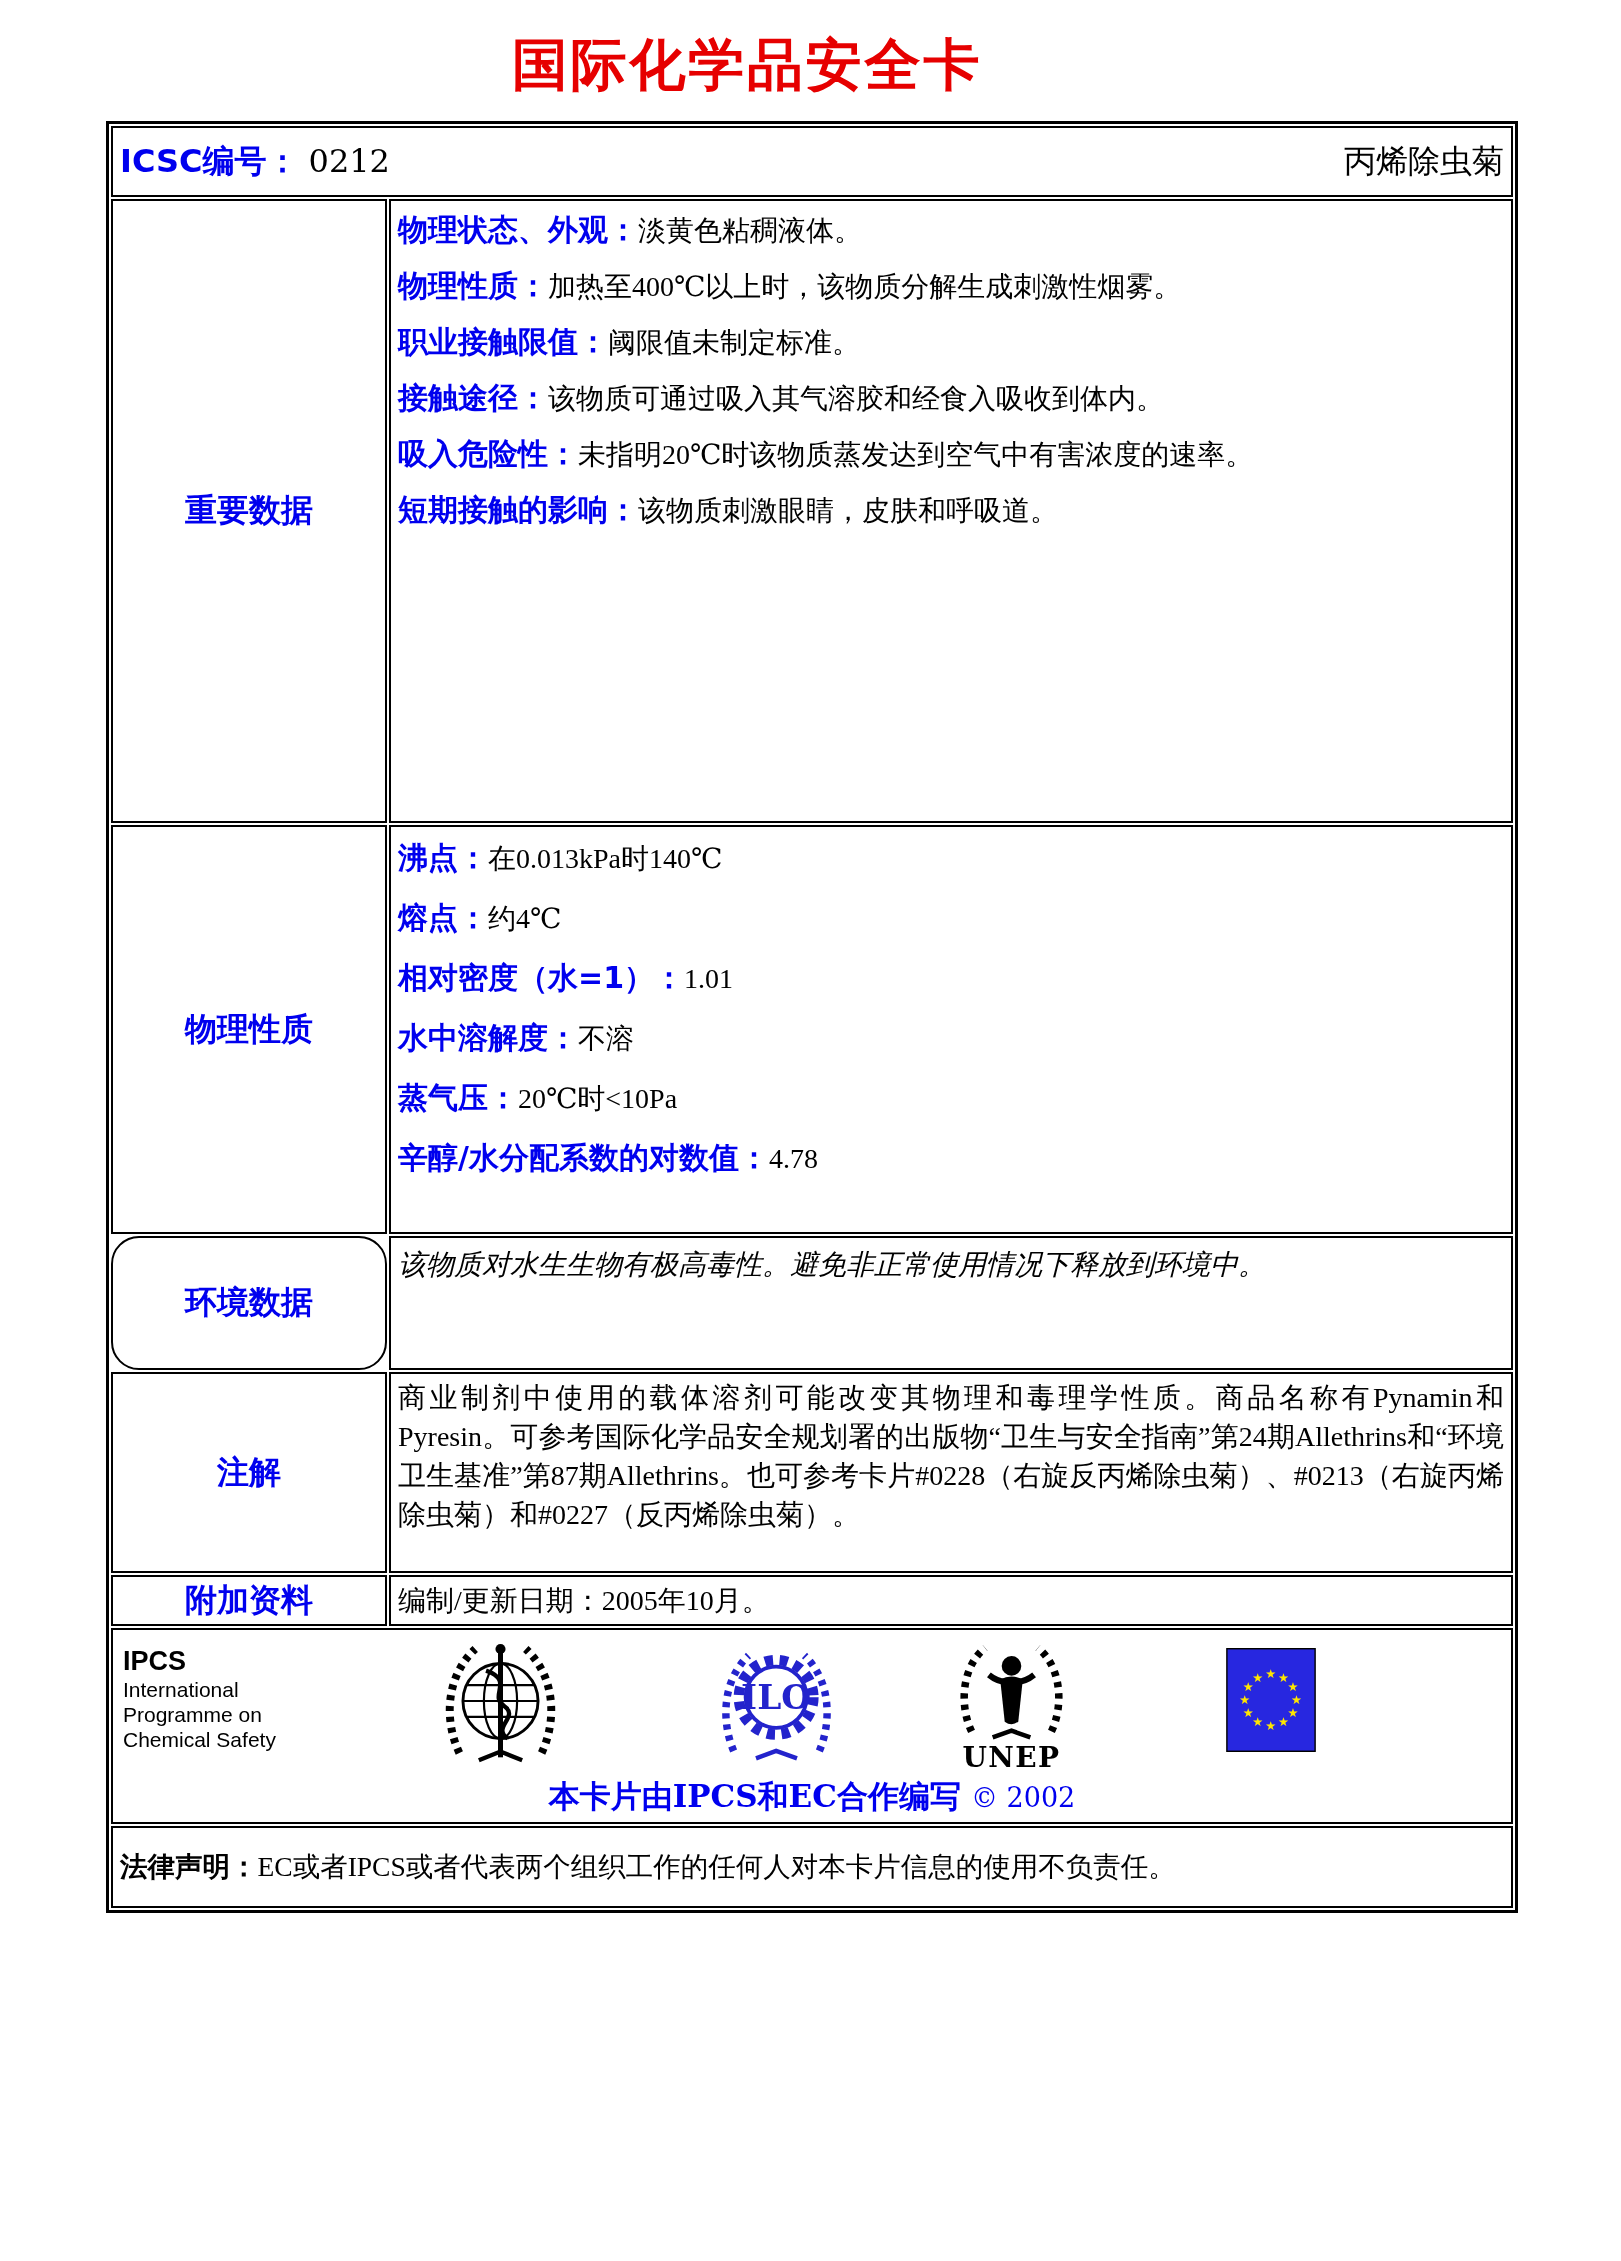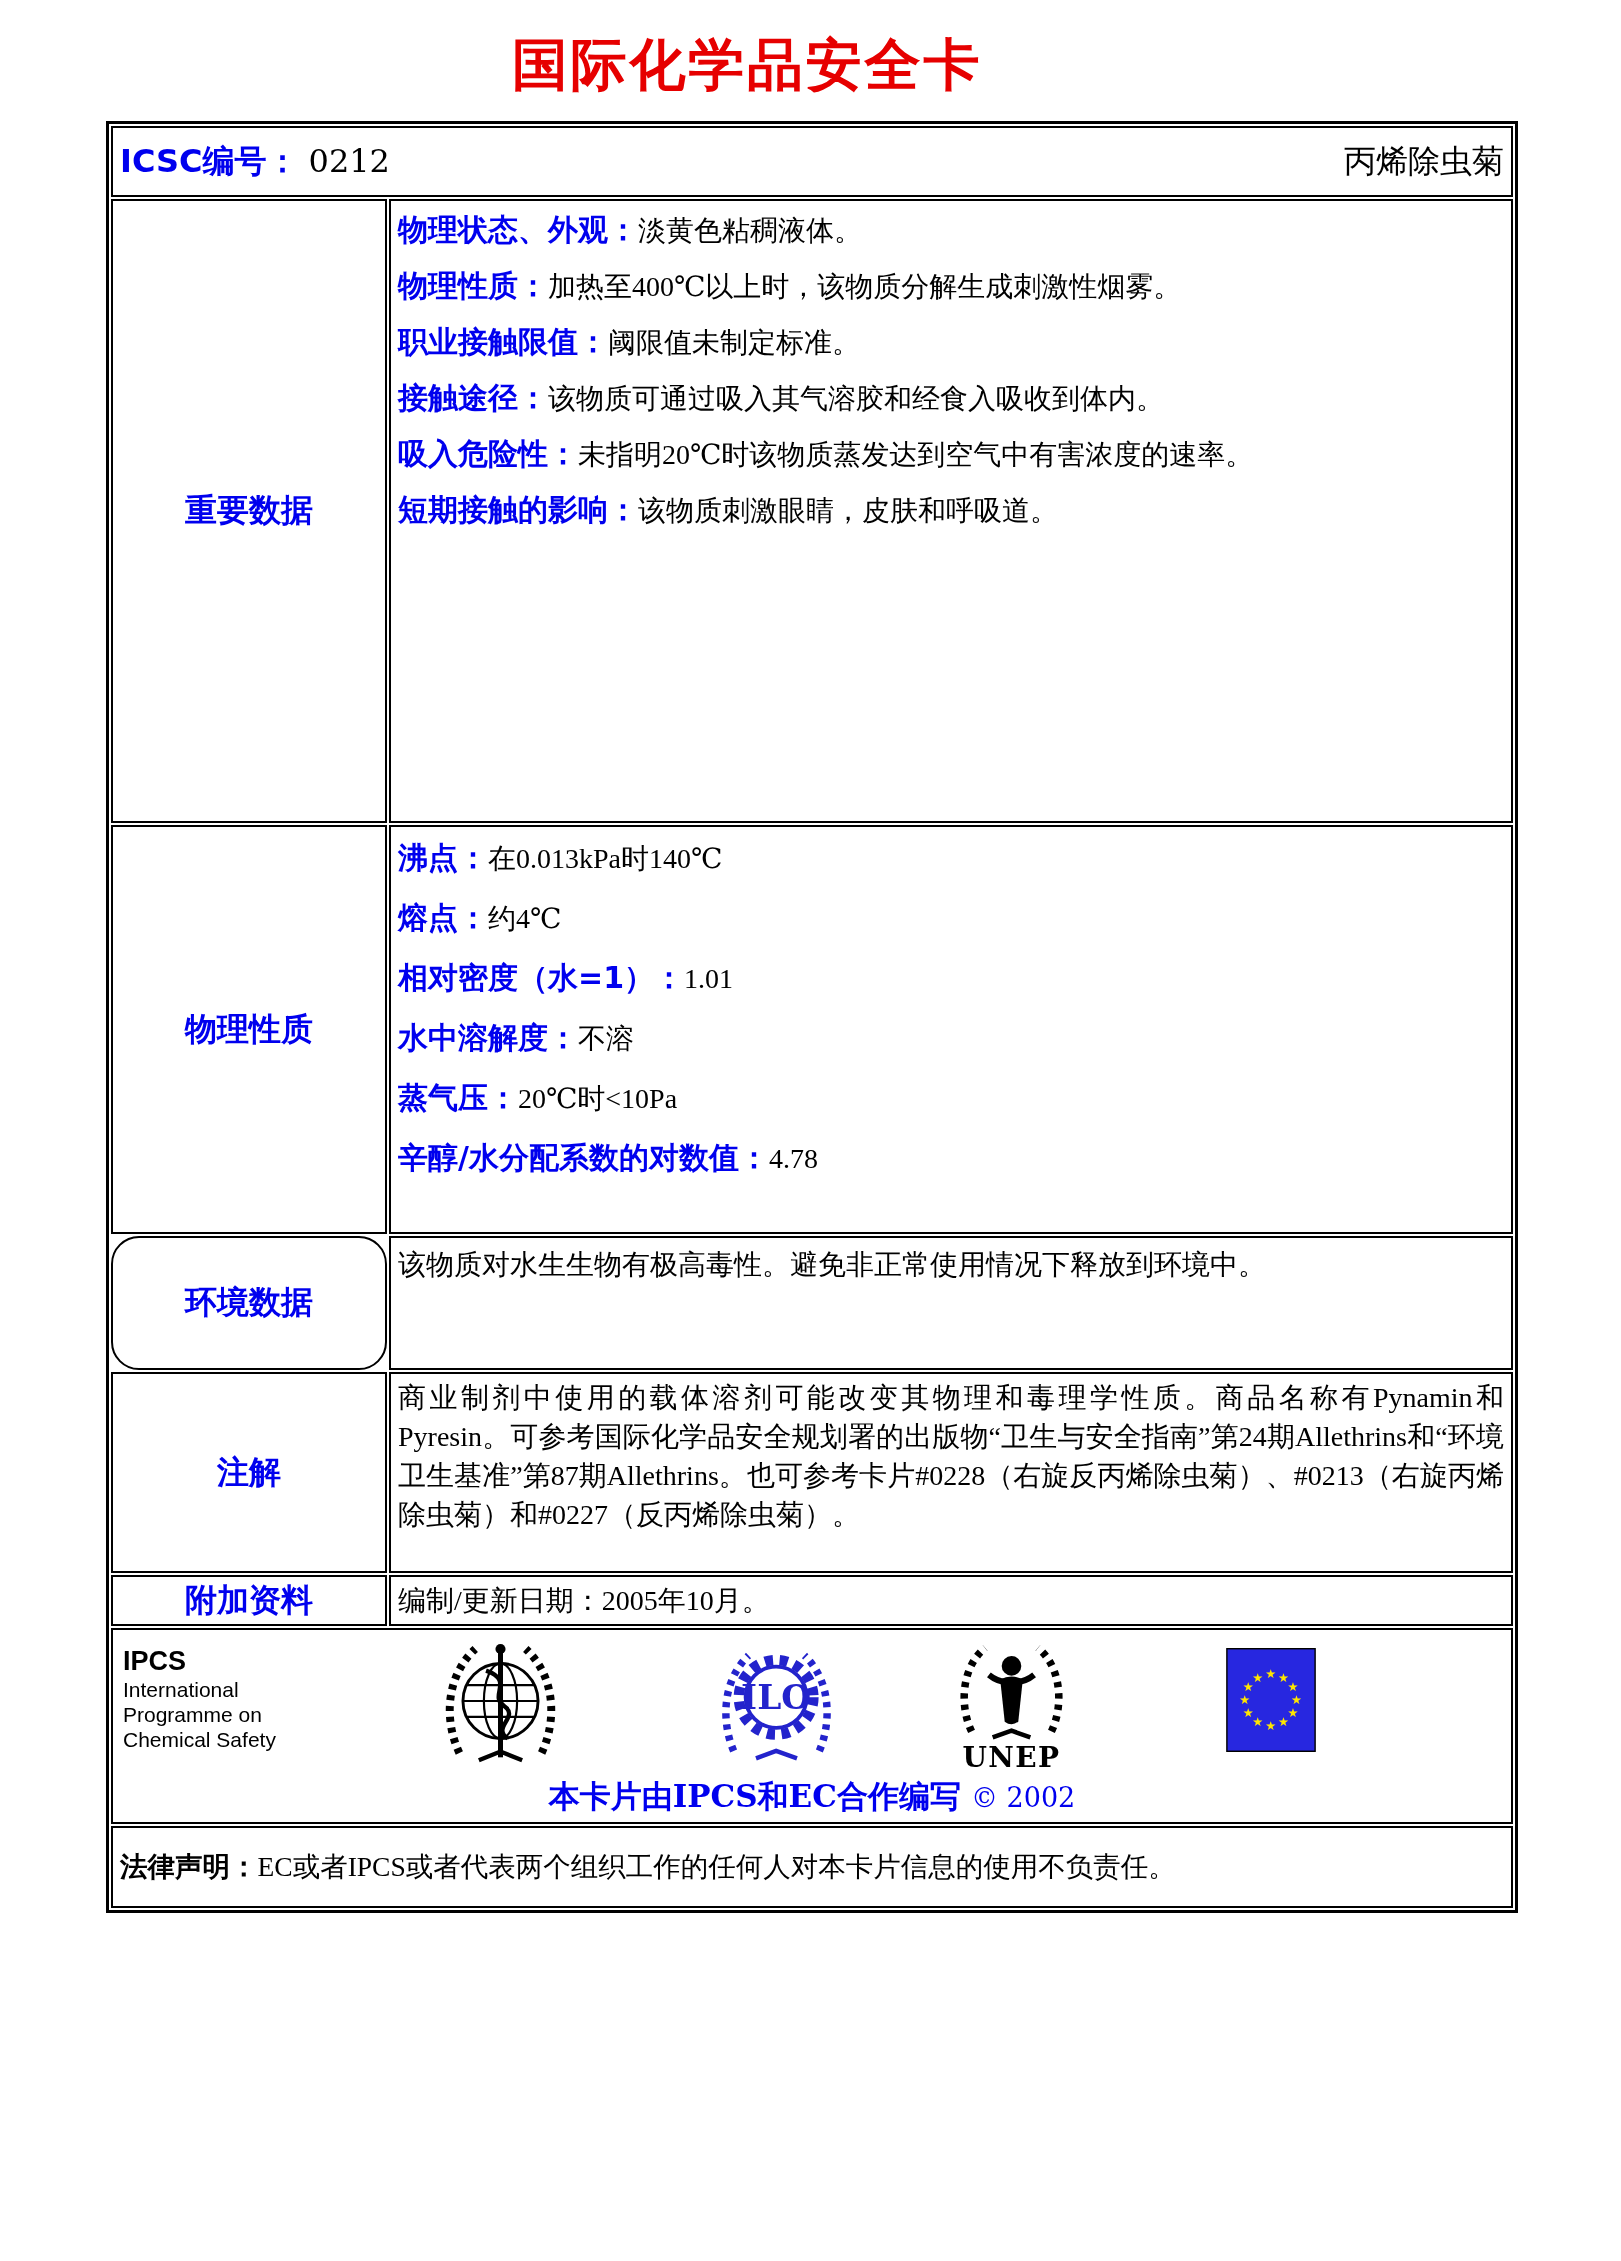--- a/index.html
+++ b/index.html
@@ -19,21 +19,21 @@
   .hdr-flex{display:flex;justify-content:space-between;align-items:flex-start;padding:0 7px;}
   .hdr-label{font-family:"DejaVu Sans",sans-serif;font-weight:bold;font-size:32px;color:#0000ee;}
   .hdr-num{font-size:32px;color:#000;font-family:"DejaVu Serif",serif;margin-left:10px;}
   .hdr-name{font-size:32px;color:#000;}
   .content-cell{padding:4.2px 7px;}
   .kv-line{line-height:50px;white-space:nowrap;}
   .kv-line.phys{line-height:54px;}
   .kv-label{font-family:"DejaVu Sans","Liberation Sans",sans-serif;font-weight:bold;
         font-size:30px;color:#0000ee;}
   .kv-value{font-size:28px;color:#000;}
-  .plain-text{font-size:28px;line-height:39px;color:#000;padding-top:2.8px;}
+  .plain-text{font-size:28px;line-height:39px;color:#000;padding-top:2.8px;font-style:italic;}
   .notes-text{font-size:28px;line-height:39px;color:#000;text-align:justify;}
   .addl-cell{vertical-align:middle;margin-top:12px;}
   .addl-line{font-size:28px;line-height:39px;}
   .footer-cell{position:relative;height:192px;}
   .ipcs-block{position:absolute;left:10px;top:15.5px;
         font-family:"Liberation Sans","DejaVu Sans",sans-serif;color:#000;}
   .ipcs-acronym{font-weight:bold;font-size:27px;line-height:31px;}
   .ipcs-line{font-size:21px;line-height:25px;}
   .logo{position:absolute;}
   .logo-who{left:324px;top:5.6px;}

